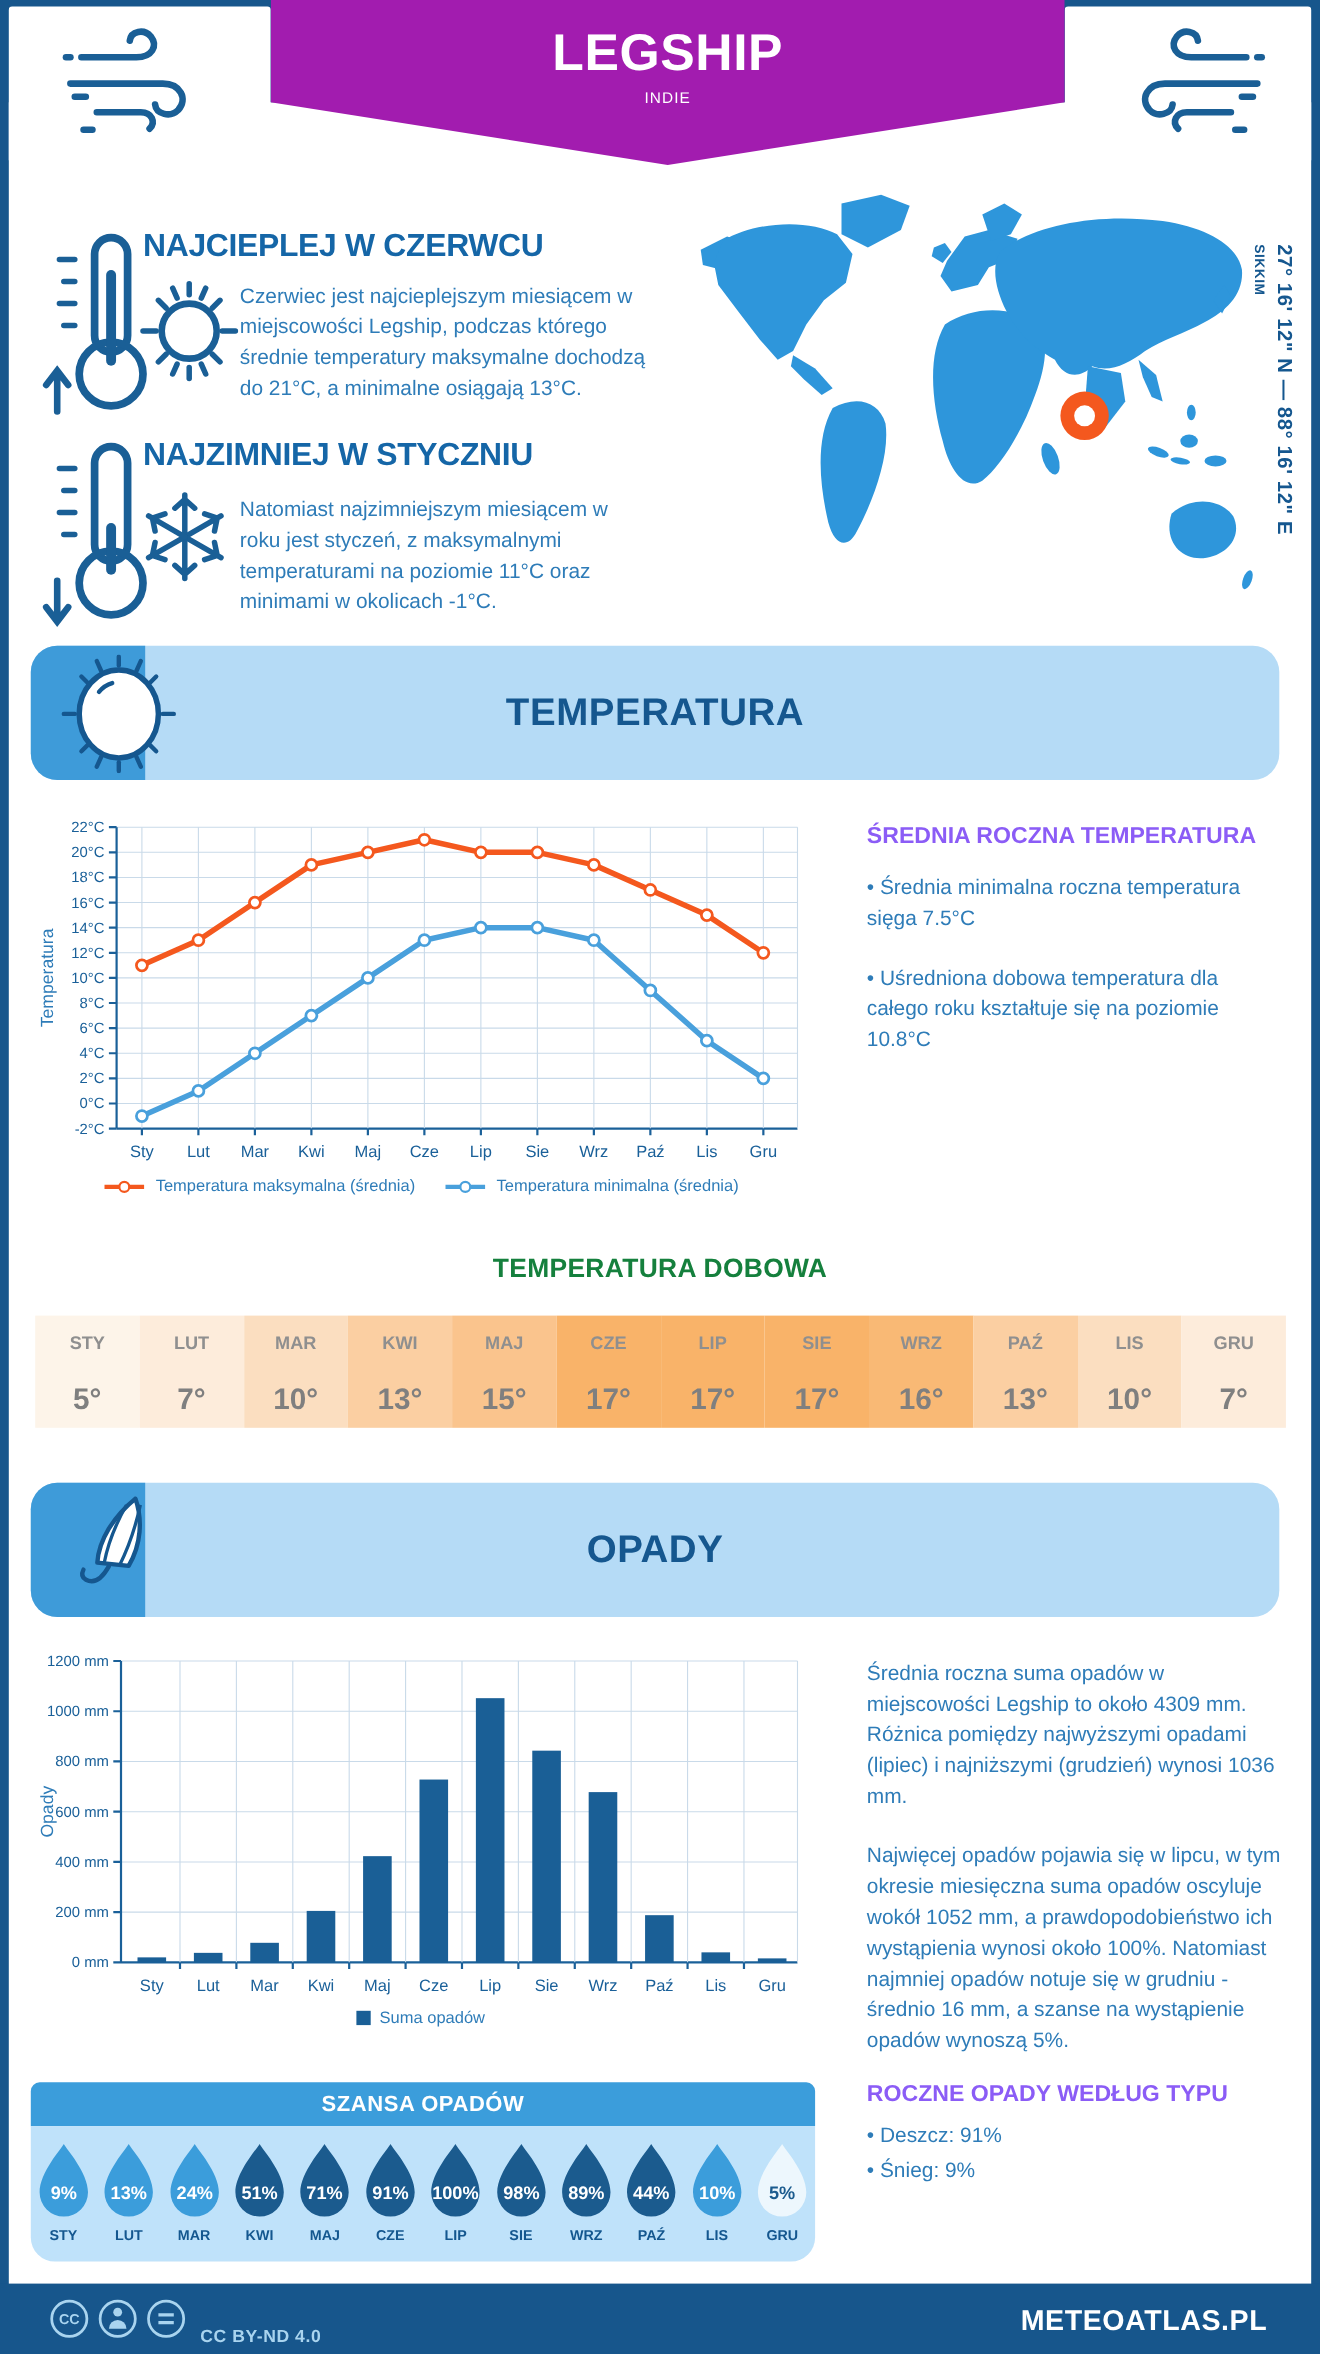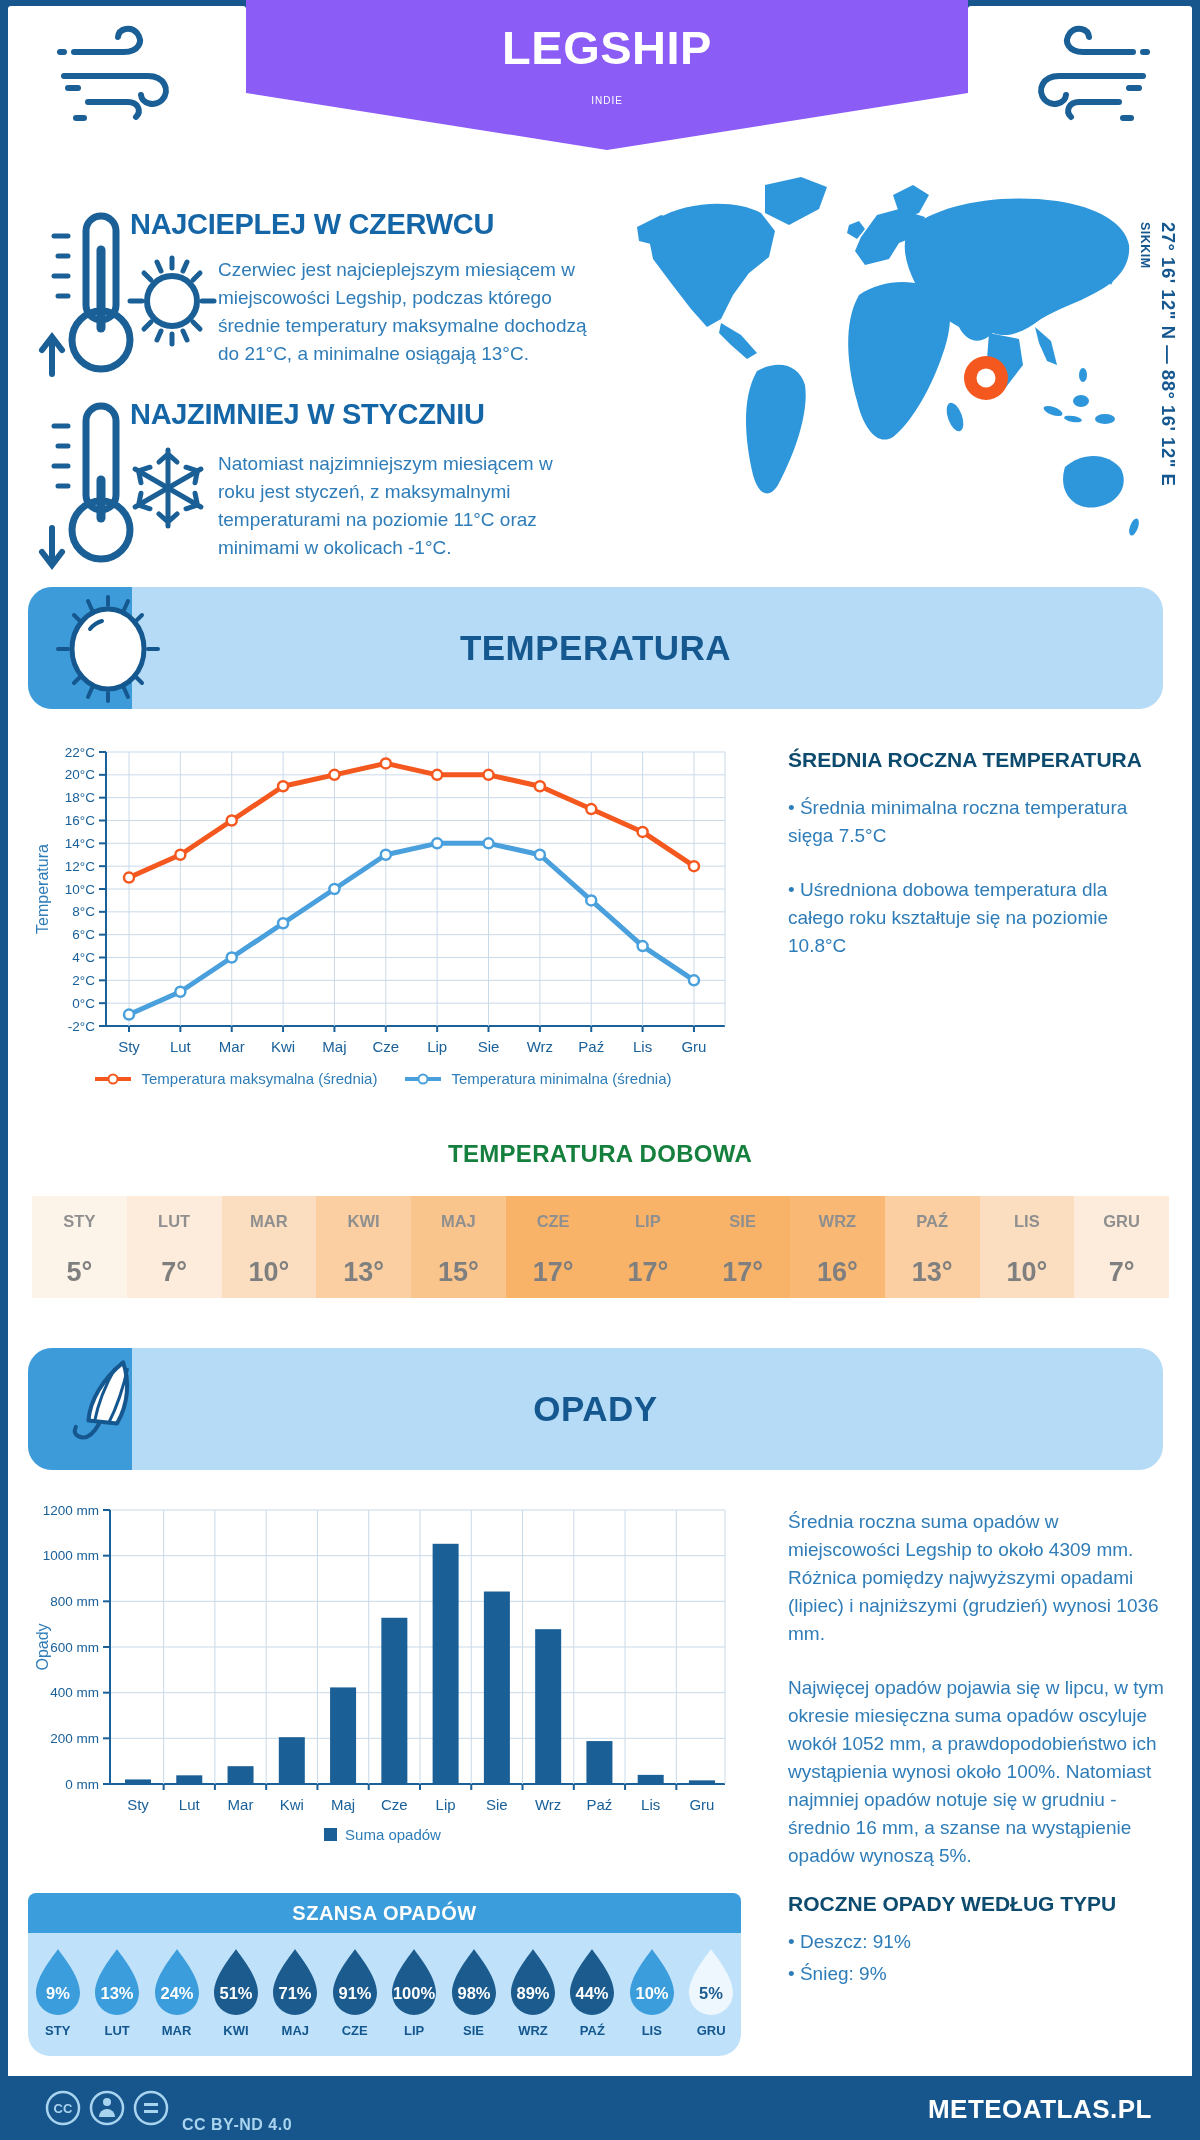--- a/index.html
+++ b/index.html
@@ -3,35 +3,35 @@
 <meta charset="utf-8">
 <style>
   html,body{margin:0;padding:0;background:#e8e8e8;}
   #page{position:relative;width:1200px;height:2140px;background:#ffffff;overflow:hidden;
         font-family:"Liberation Sans","DejaVu Sans",sans-serif;}
   .abs{position:absolute;}
   .frame{background:#17568c;}
   
   .topbar{left:0;top:0;width:1200px;height:93px;background:#17568c;}
   .windbox{top:6px;height:142px;background:#ffffff;border-radius:3px;display:flex;align-items:center;justify-content:center;}
-  .banner{left:246px;top:0;width:722px;height:150px;background:#8b5cf6;
+  .banner{left:246px;top:0;width:722px;height:150px;background:#a21caf;
           clip-path:polygon(0 0,100% 0,100% 62%,50% 100%,0 62%);text-align:center;color:#fff;}
   .city{font-size:47px;font-weight:bold;letter-spacing:0.5px;margin-top:20px;}
-  .country{font-size:10px;letter-spacing:1px;margin-top:20px;}
+  .country{font-size:14px;letter-spacing:1px;margin-top:6px;}
   
   .h-sec{color:#1566a7;font-size:29px;font-weight:bold;letter-spacing:-0.3px;}
   .body-txt{color:#2e7cb8;font-size:19px;line-height:28px;}
   .vert{writing-mode:vertical-rl;color:#15578f;font-weight:bold;}
   
   .secband{left:28px;width:1135px;height:122px;background:#b5dbf6;border-radius:24px;}
   .secband .accent{position:absolute;left:0;top:0;width:104px;height:122px;background:#3e9bd9;border-radius:24px 0 0 24px;}
   .secband .sectitle{position:absolute;left:0;top:0;width:100%;height:100%;display:flex;align-items:center;justify-content:center;
       color:#15578f;font-size:35px;font-weight:bold;letter-spacing:0.5px;}
   
-  .stats-h{color:#0c4a6e;font-size:21px;font-weight:bold;}
+  .stats-h{color:#8b5cf6;font-size:21px;font-weight:bold;}
   .flowcol p{margin:0 0 26px 0;}
   
   .dailyhead{color:#15803d;font-size:24px;font-weight:bold;text-align:center;letter-spacing:0.3px;}
   #daily-table{display:grid;grid-template-columns:repeat(12,1fr);}
   .dcol{text-align:center;}
   .dcol .m{height:50px;display:flex;align-items:center;justify-content:center;font-size:16.5px;font-weight:bold;color:#8f8f8f;}
   .dcol .v{height:52px;display:flex;align-items:center;justify-content:center;font-size:27px;font-weight:bold;color:#7f7f7f;}
   
   .chancebar{left:28px;top:1893px;width:713px;height:40px;background:#3b9ddb;border-radius:8px 8px 0 0;
      display:flex;align-items:center;justify-content:center;color:#fff;font-size:20px;font-weight:bold;letter-spacing:0.5px;}

